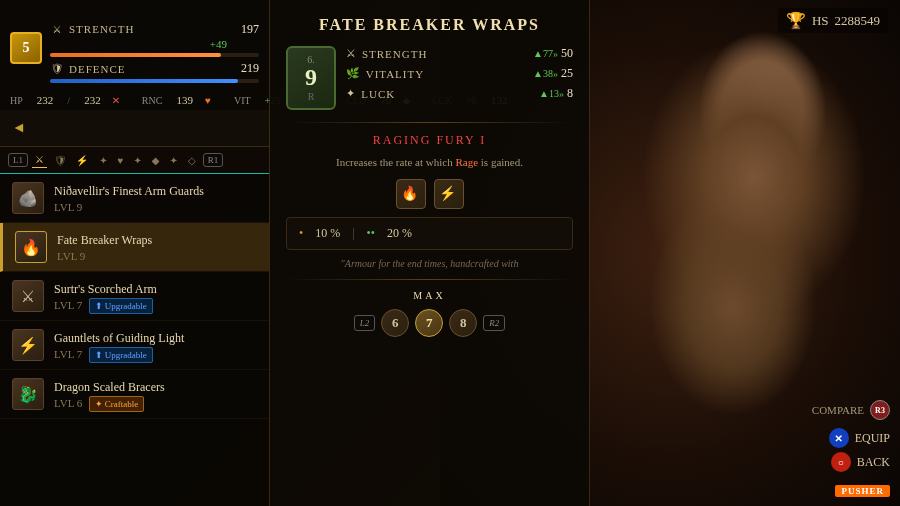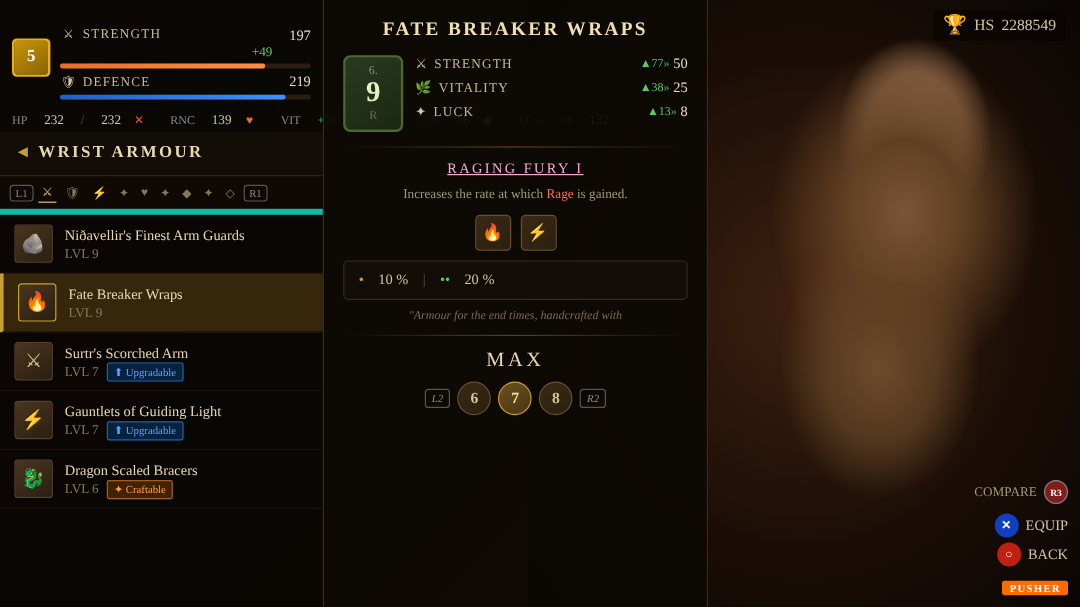--- a/index.html
+++ b/index.html
@@ -181,21 +181,21 @@
       letter-spacing: 2px;
       text-transform: uppercase;
       font-weight: bold;
     }
 
     .nav-tabs {
       display: flex;
       align-items: center;
       padding: 5px 8px;
       background: rgba(15, 10, 5, 0.9);
-      border-bottom: 5px solid #14b8a6;
+      border-bottom: 1px solid #14b8a6;
       gap: 4px;
       font-size: 10px;
     }
 
     .nav-tab {
       color: #887755;
       padding: 2px 3px;
       font-size: 10px;
     }
 
@@ -331,26 +331,25 @@
     .istat-val { color: #e8dcc0; margin-left: 3px; }
 
     .divider {
       height: 1px;
       background: linear-gradient(90deg, transparent, #5a4020, transparent);
       margin: 10px 0;
     }
 
     .perk-title {
       text-align: center;
-      color: #f9a8d4;
+      color: #ef4444;
       font-size: 12px;
       letter-spacing: 2px;
       text-transform: uppercase;
       margin-bottom: 6px;
-      text-decoration: underline;
     }
 
     .perk-desc {
       font-size: 11px;
       color: #a09878;
       text-align: center;
       line-height: 1.5;
       margin-bottom: 8px;
     }
 
@@ -403,21 +402,21 @@
       font-size: 10px;
       color: #786858;
       text-align: center;
       margin-bottom: 10px;
       padding: 0 4px;
     }
 
     .max-label {
       text-align: center;
       color: #e8d8b0;
-      font-size: 17px;
+      font-size: 10px;
       letter-spacing: 3px;
       text-transform: uppercase;
       margin-bottom: 8px;
     }
 
     .level-selector {
       display: flex;
       align-items: center;
       justify-content: center;
       gap: 6px;
@@ -587,21 +586,20 @@
       <span class="hp-label">LCK</span>
       <span class="hp-green">+8</span>
       <span class="hp-val">132</span>
     </div>
   </div>
 </div>
 
 <div class="equipment-panel">
   <div class="section-header">
     <span class="section-arrow">◄</span>
-    <span class="section-title">WRIST ARMOUR</span>
   </div>
   <div class="nav-tabs">
     <span class="nav-l1">L1</span>
     <span class="nav-tab active">⚔</span>
     <span class="nav-tab">🛡</span>
     <span class="nav-tab">⚡</span>
     <span class="nav-tab">✦</span>
     <span class="nav-tab">♥</span>
     <span class="nav-tab">✦</span>
     <span class="nav-tab">◆</span>

